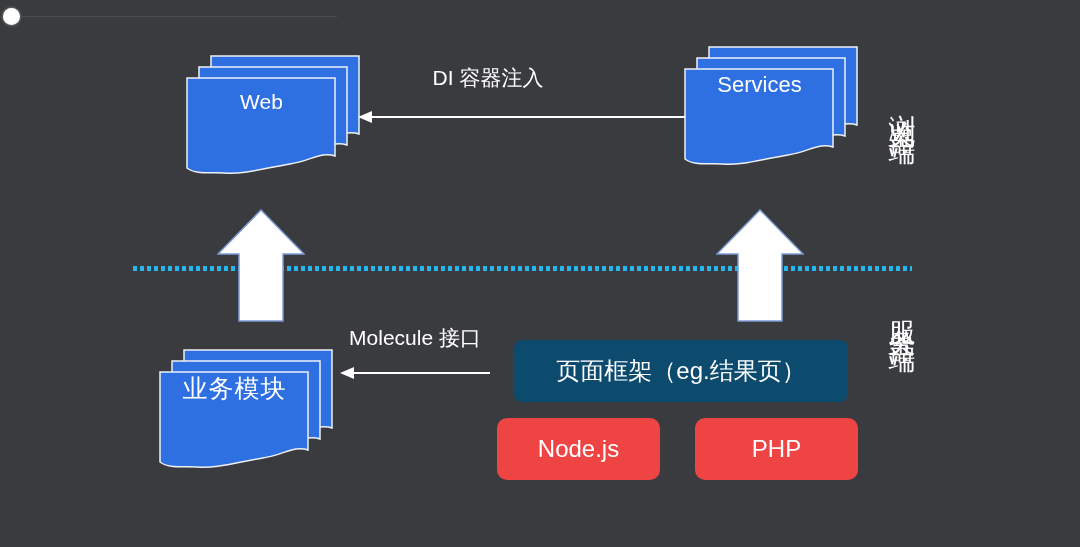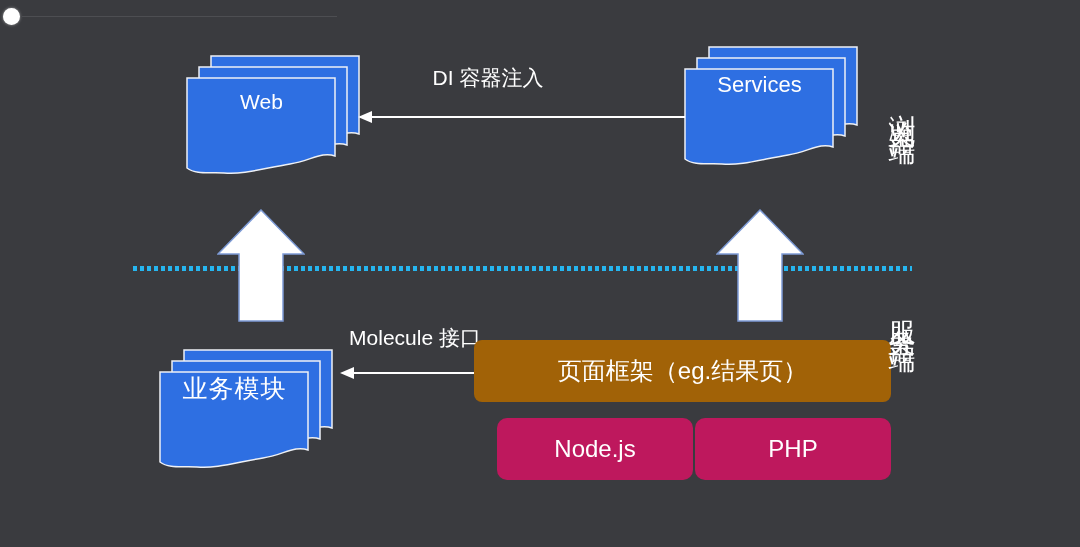--- a/index.html
+++ b/index.html
@@ -51,22 +51,22 @@
   .dash-line{
     left:133px;top:266px;width:779px;height:5px;
     background:repeating-linear-gradient(90deg,#26b6f0 0,#26b6f0 4.5px,transparent 4.5px,transparent 7px);
   }
 
   
   .box{
     display:flex;align-items:center;justify-content:center;
     font-size:24px;color:#fff;white-space:nowrap;
   }
-  .box-blue{left:474px;top:340px;width:417px;height:62px;background:#a16207;border-radius:8px;}
-  .box-gray{width:196px;height:62px;background:#be185d;border-radius:10px;}
+  .box-blue{left:514px;top:340px;width:334px;height:62px;background:#0c4a6e;border-radius:8px;}
+  .box-gray{width:163px;height:62px;background:#ef4444;border-radius:10px;}
   .box-node{left:497px;top:418px;}
   .box-php {left:695px;top:418px;}
 
   
   .side-label{
     writing-mode:vertical-rl;text-orientation:upright;
     font-size:27px;letter-spacing:8px;color:#fff;left:884px;
   }
   .side-browser{top:92px;}
   .side-server{top:300px;}

